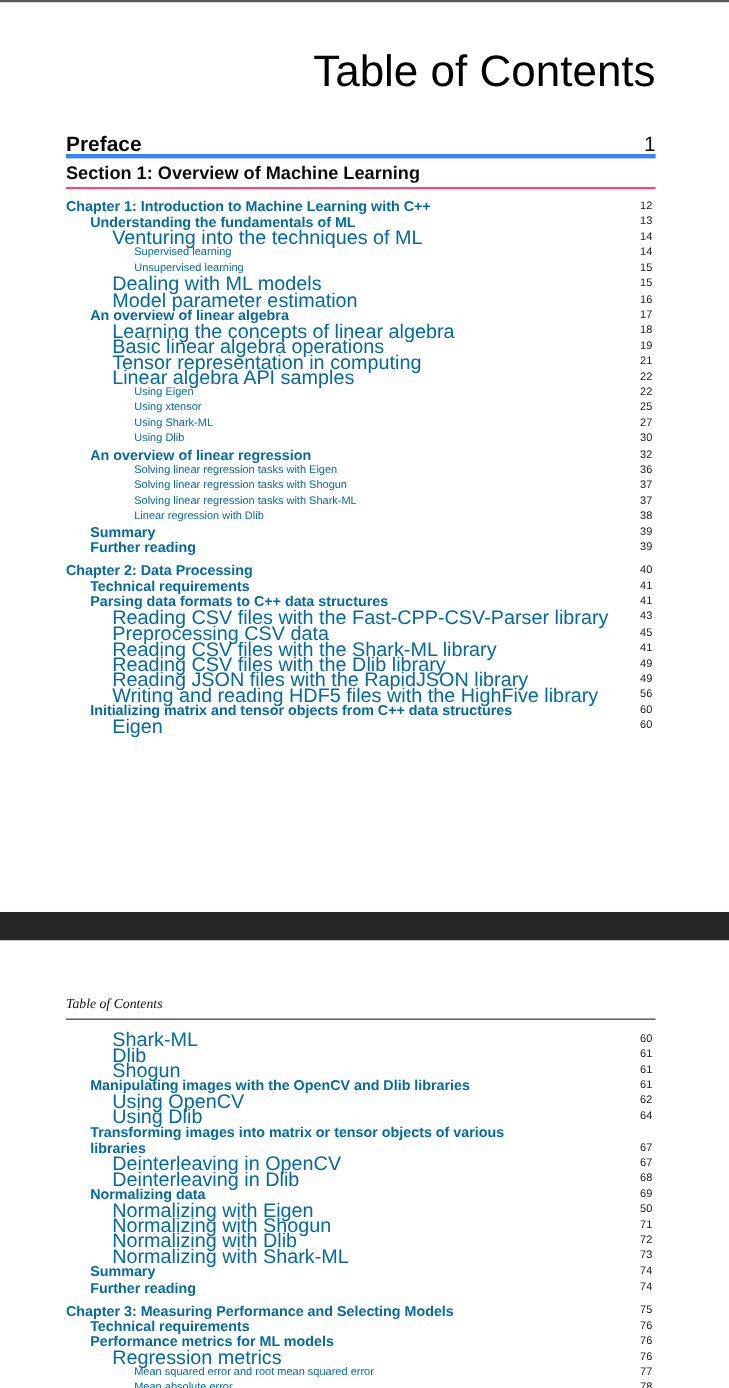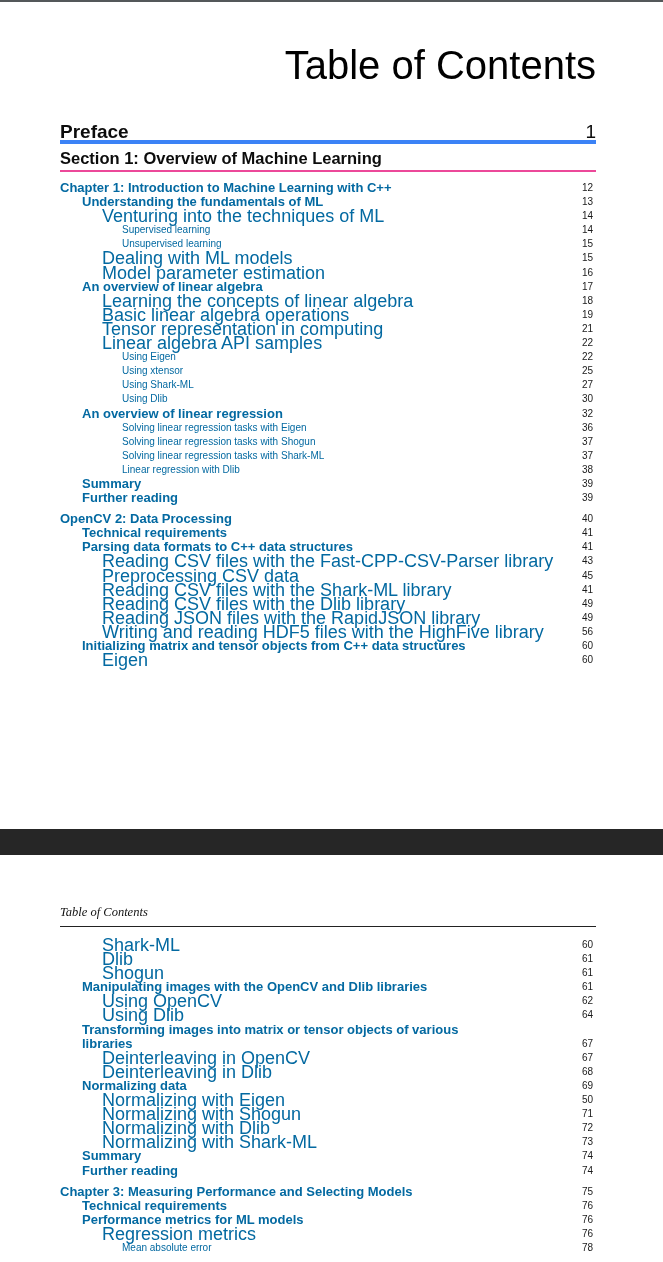--- a/index.html
+++ b/index.html
@@ -175,21 +175,21 @@
         </div>
         <div class="row e1">
           <span class="lbl">Summary</span>
           <span class="num">39</span>
         </div>
         <div class="row e1">
           <span class="lbl">Further reading</span>
           <span class="num">39</span>
         </div>
         <div class="row e0 gap">
-          <span class="lbl">OpenCV 2: Data Processing</span>
+          <span class="lbl">Chapter 2: Data Processing</span>
           <span class="num">40</span>
         </div>
         <div class="row e1">
           <span class="lbl">Technical requirements</span>
           <span class="num">41</span>
         </div>
         <div class="row e1">
           <span class="lbl">Parsing data formats to C++ data structures</span>
           <span class="num">41</span>
         </div>
@@ -313,18 +313,22 @@
         </div>
         <div class="row e1">
           <span class="lbl">Performance metrics for ML models</span>
           <span class="num">76</span>
         </div>
         <div class="row e2">
           <span class="lbl">Regression metrics</span>
           <span class="num">76</span>
         </div>
         <div class="row e3">
+          <span class="lbl">Mean squared error and root mean squared error</span>
+          <span class="num">77</span>
+        </div>
+        <div class="row e3">
           <span class="lbl">Mean absolute error</span>
           <span class="num">78</span>
         </div>
       </div>
   </div>
 </div>
 
 </body></html>

